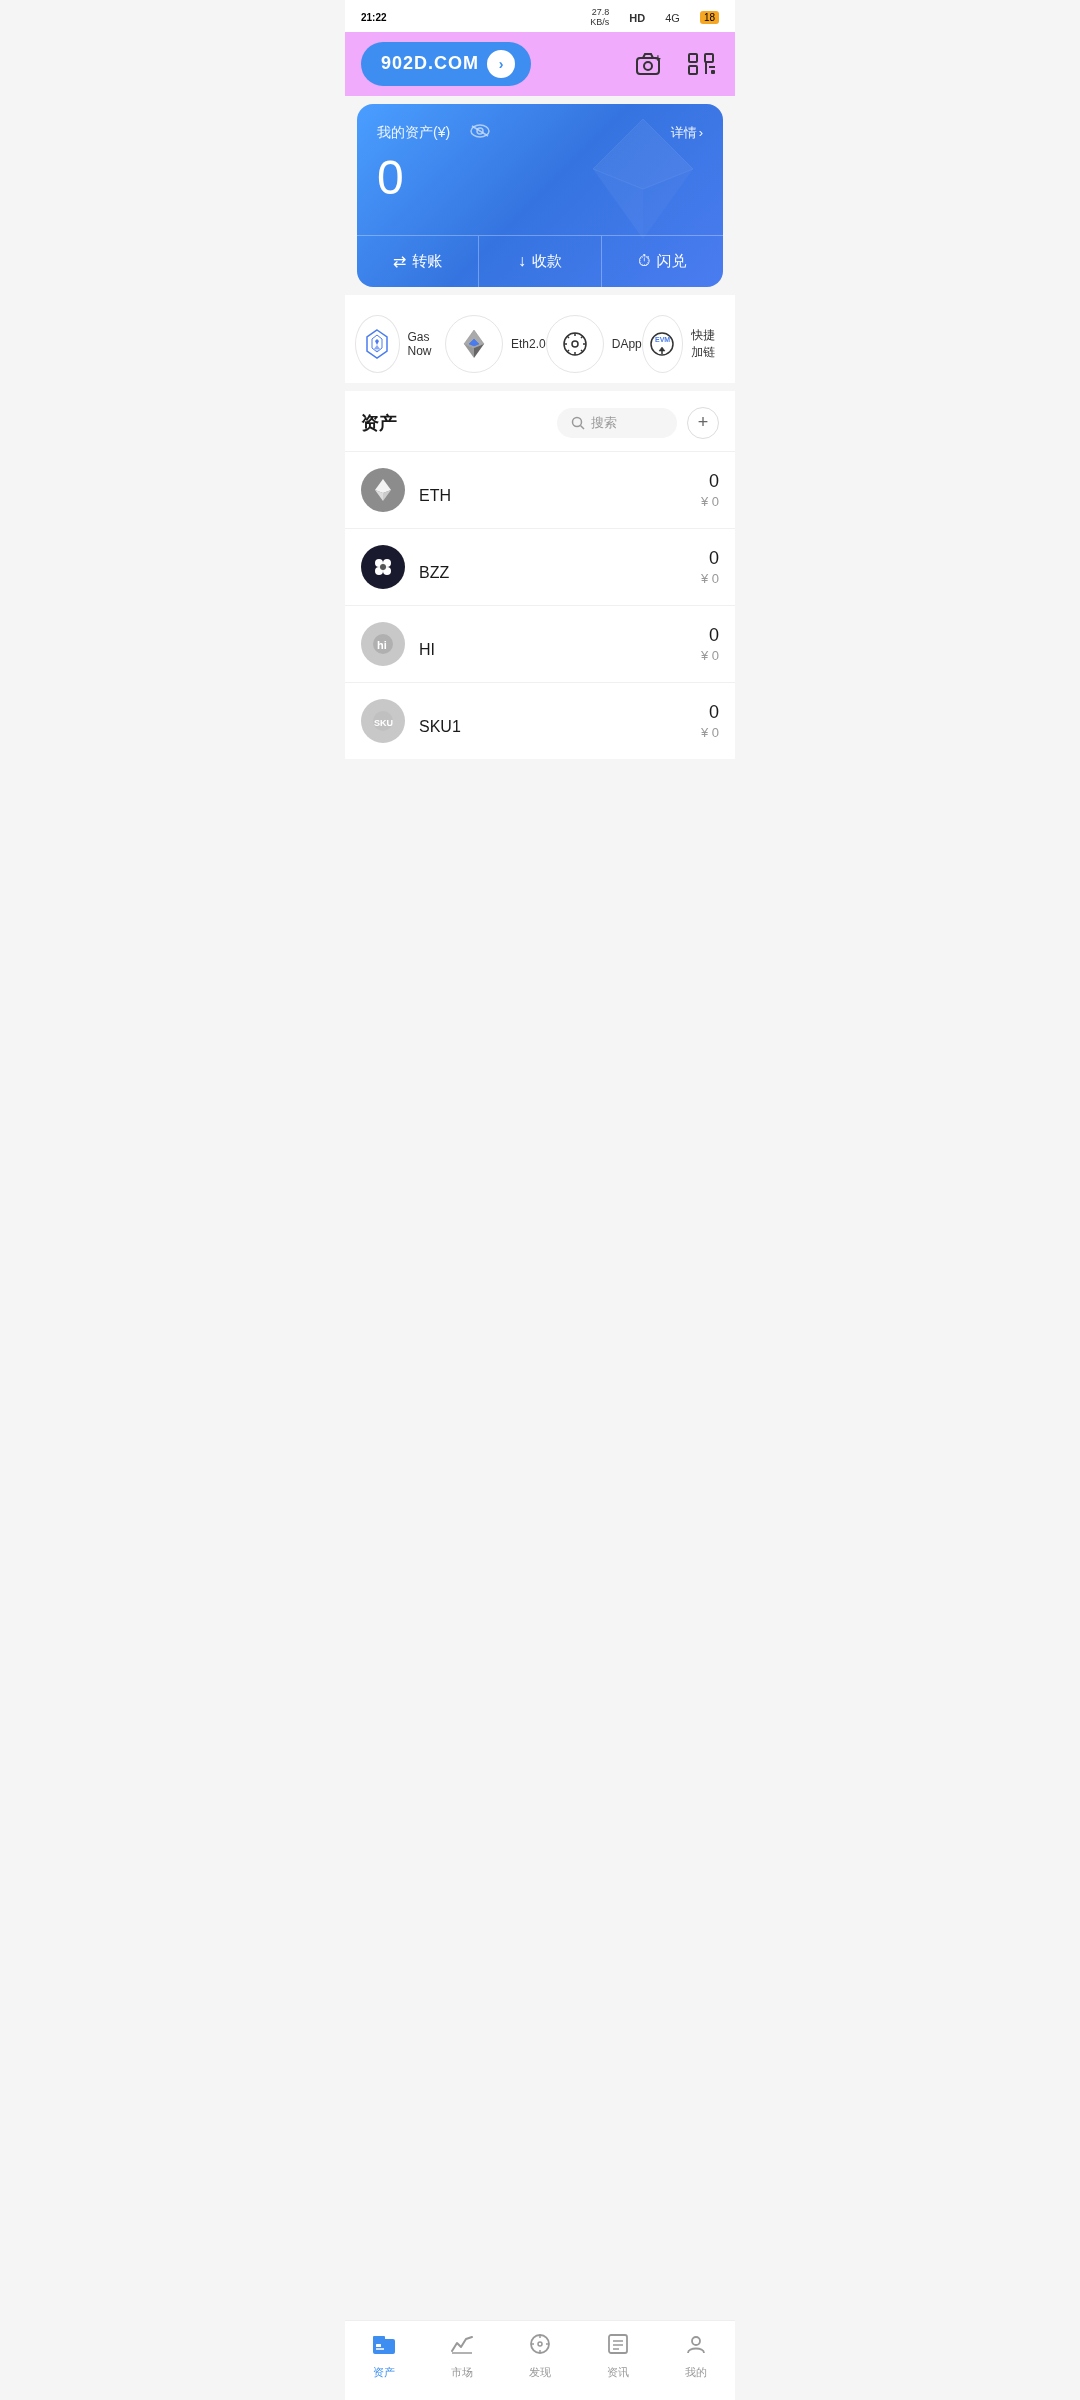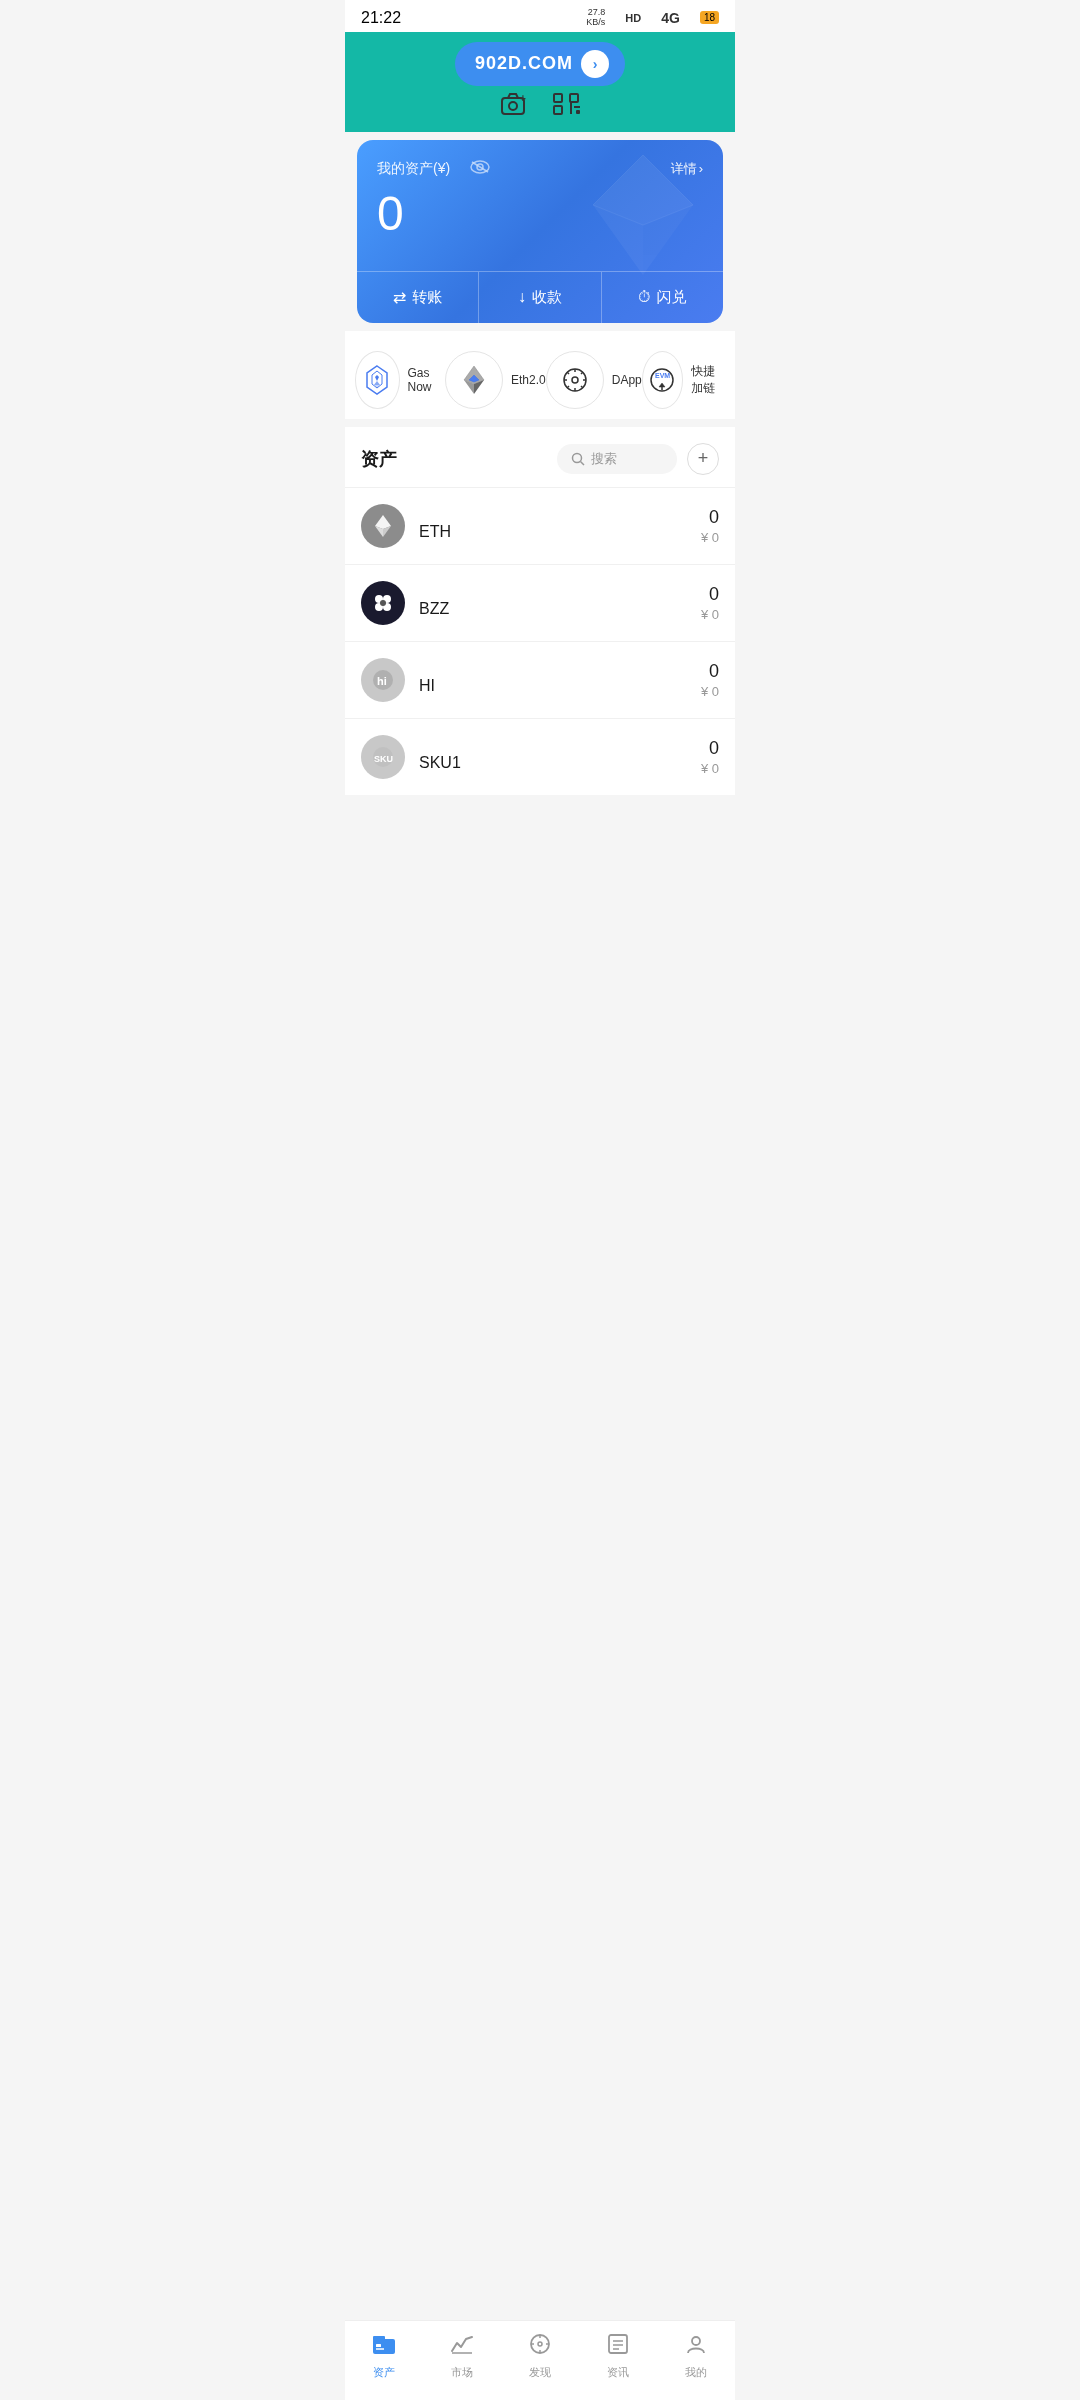--- a/index.html
+++ b/index.html
@@ -16,22 +16,22 @@
 
     
     .status-bar {
       display: flex;
       justify-content: space-between;
       align-items: center;
       padding: 8px 16px 4px;
       background: #fff;
     }
     .status-time {
-      font-size: 16px;
-      font-weight: 400;
+      font-size: 10px;
+      font-weight: 700;
       color: #000;
     }
     .status-icons {
       display: flex;
       align-items: center;
       gap: 20px;
       font-size: 11px;
       color: #333;
     }
     .status-speed {
@@ -343,26 +343,26 @@
 <body>
 
 <div class="status-bar">
   <span class="status-time">21:22</span>
   <div class="status-icons">
     <div class="status-speed">
       <div>27.8</div>
       <div>KB/s</div>
     </div>
     <span style="font-size:11px;font-weight:bold;">HD</span>
-    <span style="font-size:14px;font-weight:bold;">4G</span>
+    <span style="font-size:11px;font-weight:normal;">4G</span>
     <span class="battery-icon">18</span>
   </div>
 </div>
 
-<div class="top-nav" style="background:#14b8a6;flex-direction:column;">
+<div class="top-nav" style="background:#f0abfc;">
   <div class="brand-pill">
     <span class="brand-text">902D.COM</span>
     <div class="brand-arrow">›</div>
   </div>
   <div class="nav-icons">
     <button class="nav-icon-btn" style="border:none;background:none;cursor:pointer;">
 
       <svg width="28" height="24" viewBox="0 0 28 24" fill="none">
         <rect x="2" y="6" width="22" height="16" rx="3" stroke="#333" stroke-width="2"></rect>
         <circle cx="13" cy="14" r="4" stroke="#333" stroke-width="2"></circle>

